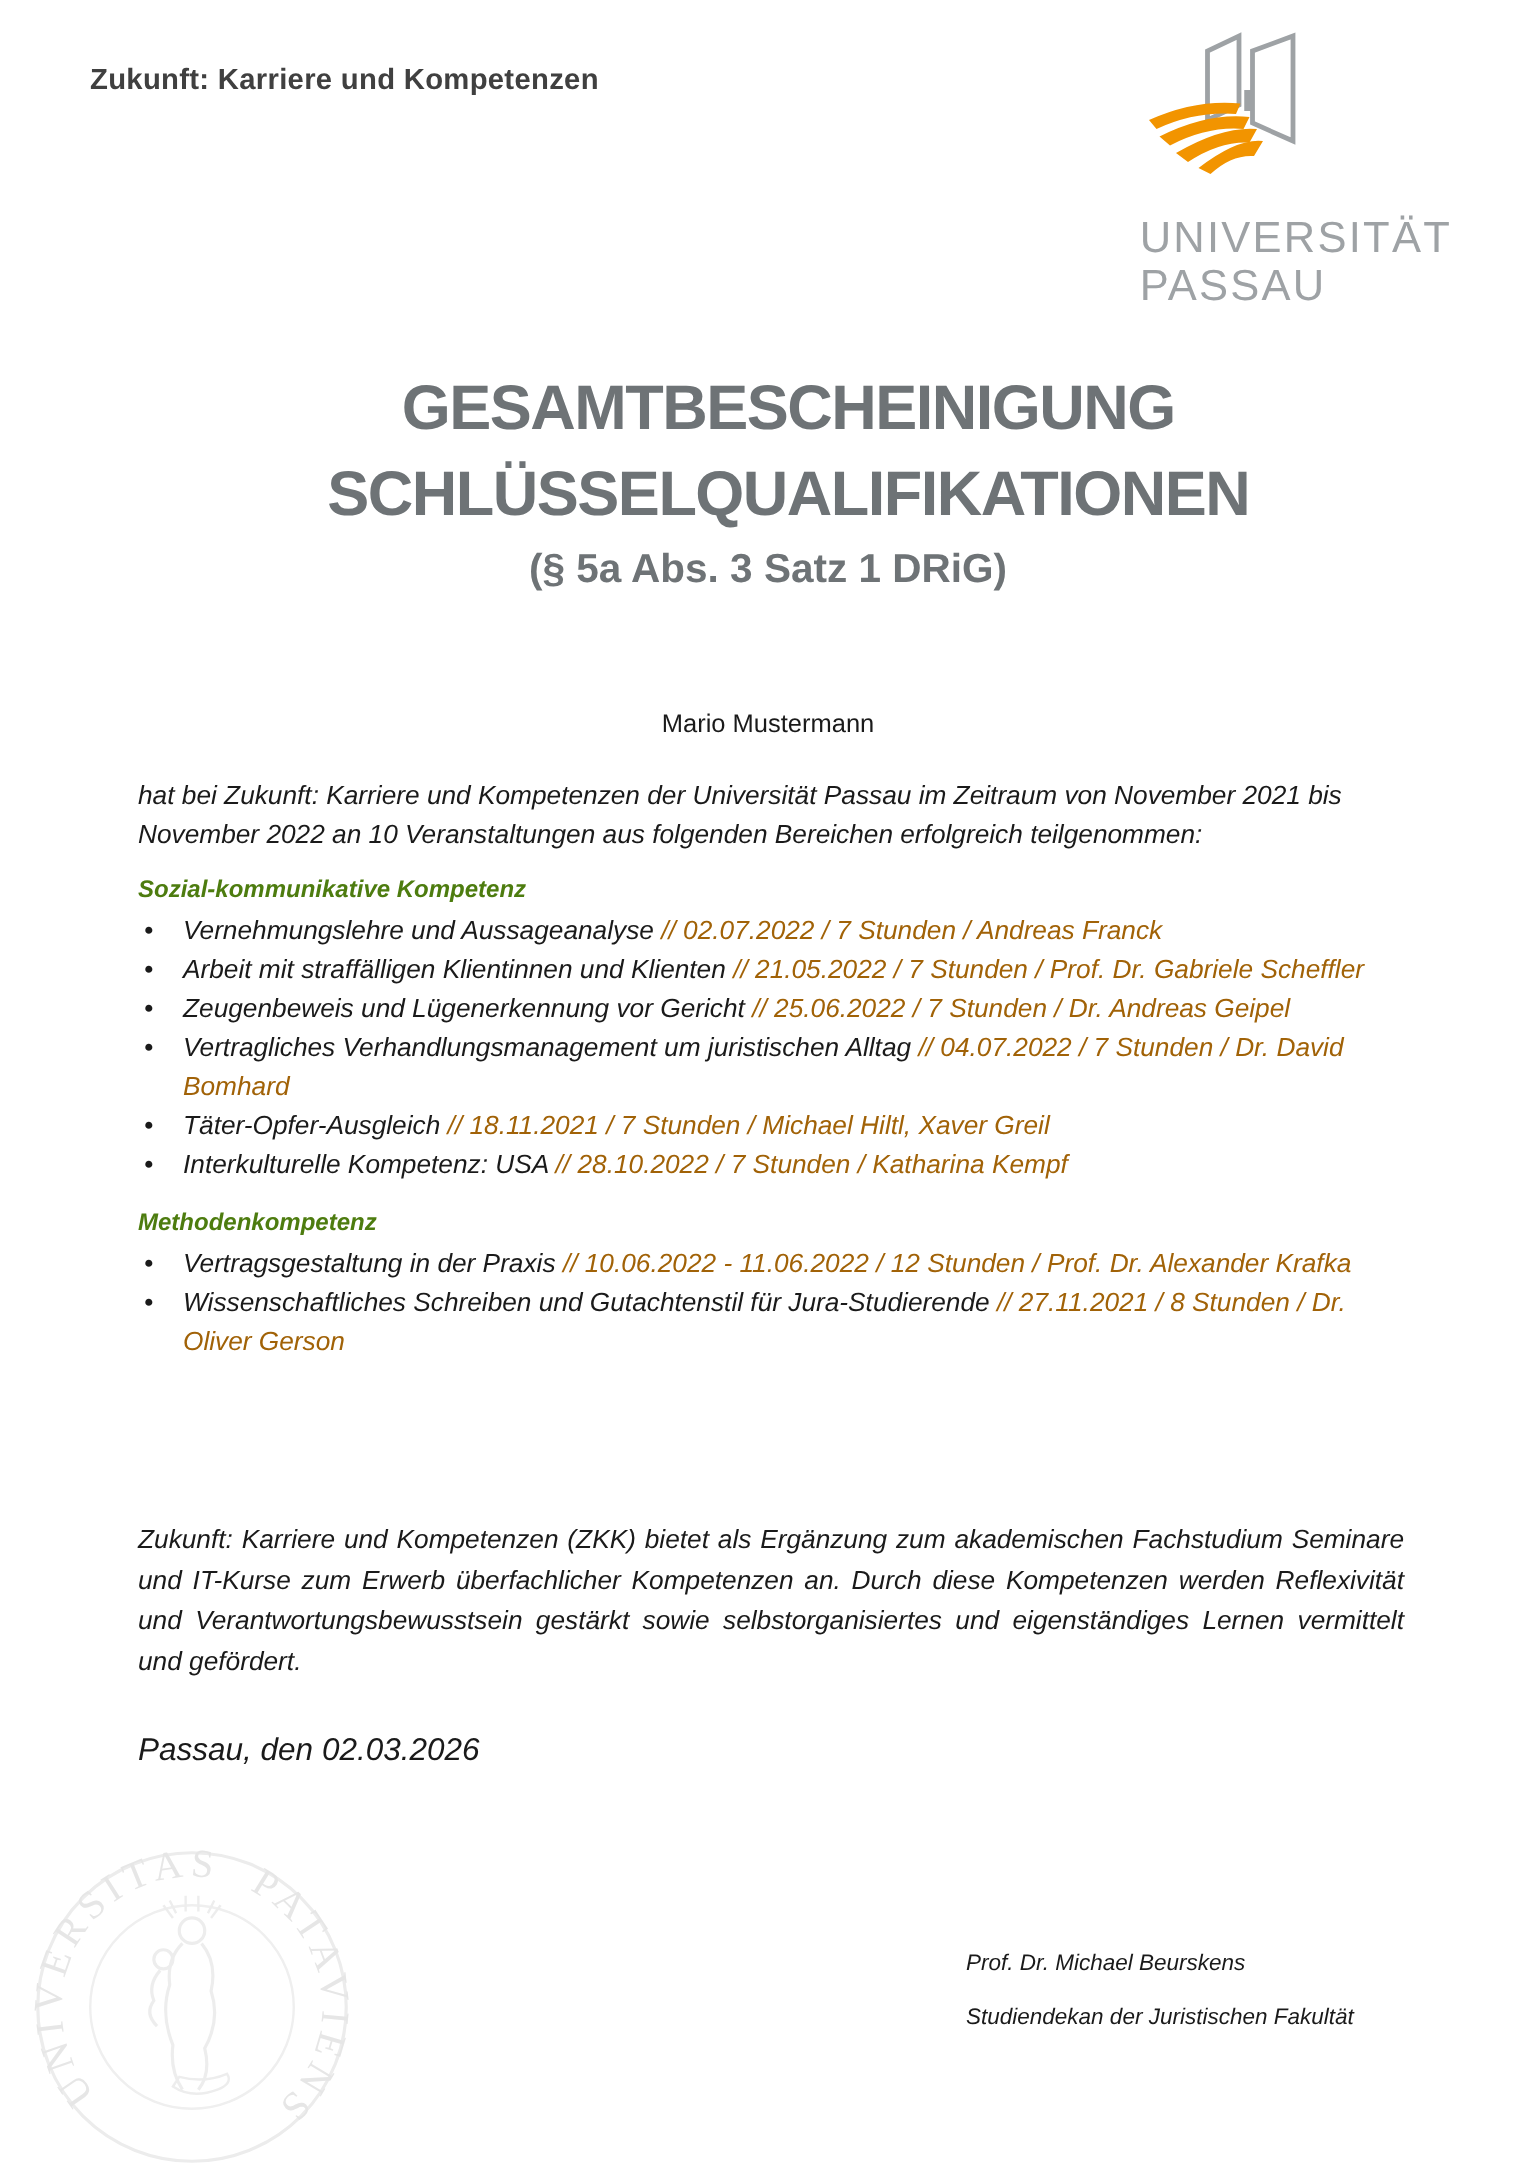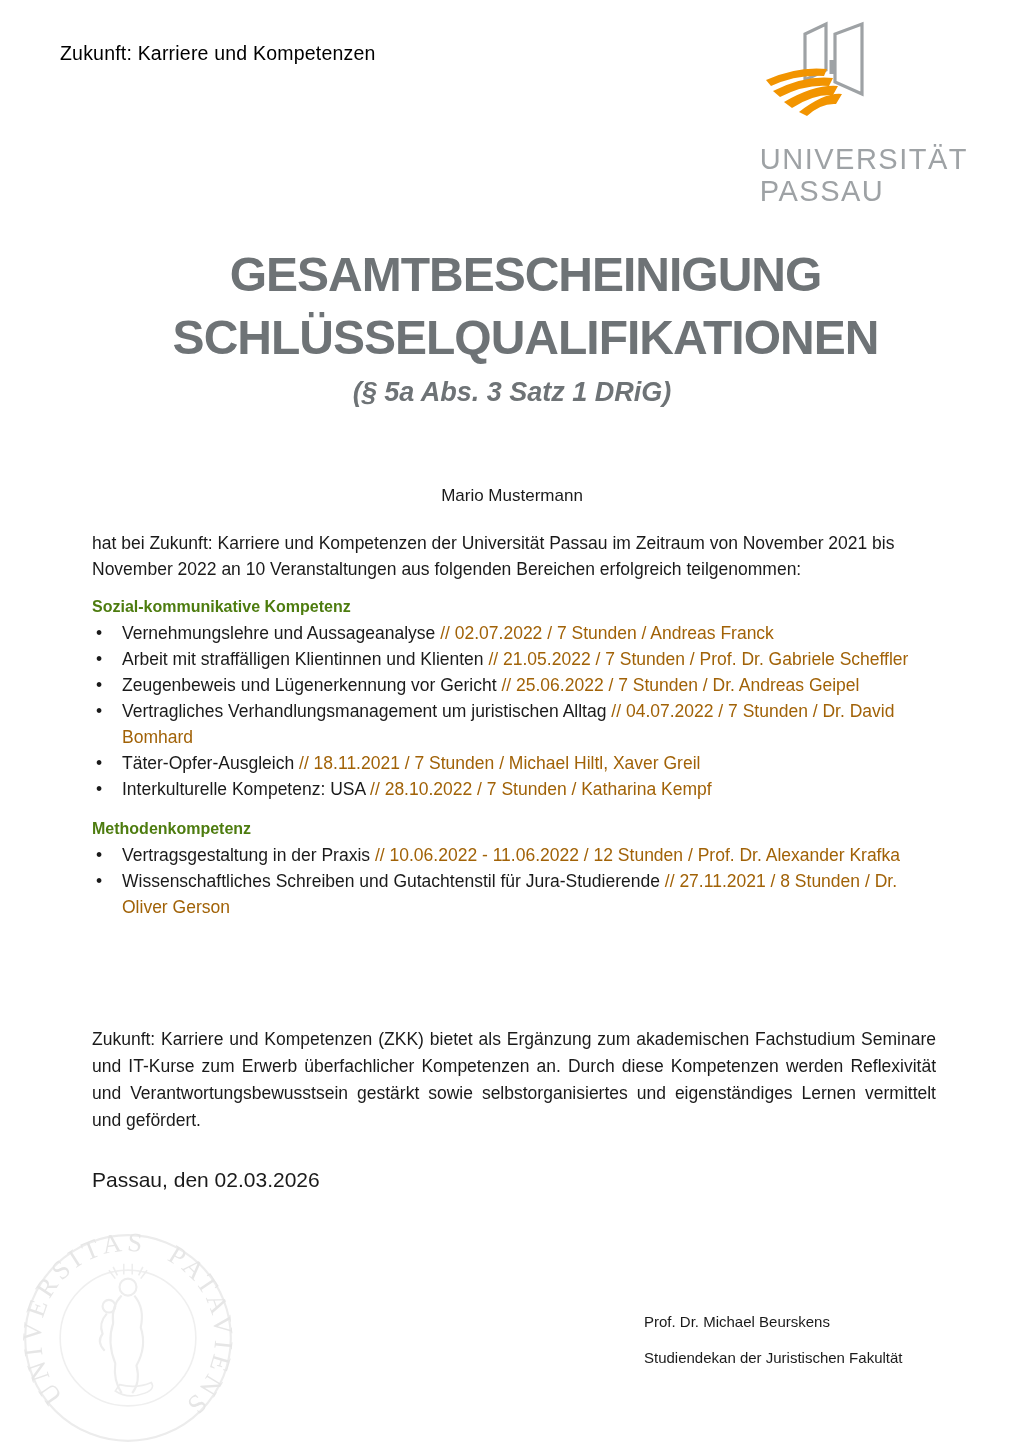--- a/index.html
+++ b/index.html
@@ -16,57 +16,57 @@
 
   
   .top-row {
     display: flex;
     justify-content: space-between;
     align-items: flex-start;
     padding: 20px 56px 0 60px;
   }
   .program-label {
     font-size: 19.5px;
-    font-weight: normal;
-    color: #000000;
+    font-weight: bold;
+    color: #404040;
     padding-top: 22px;
     letter-spacing: 0.2px;
   }
   .logo { display: flex; align-items: flex-start; flex-direction: column; }
   .logo-mark { width: 130px; height: 100px; }
   .logo-wordmark {
     color: #9ea2a5;
     font-size: 29px;
     line-height: 1.1;
     letter-spacing: 1.5px;
     padding-top: 24px;
     font-weight: 400;
   }
 
   
   .title-block { text-align: center; margin-top: 42px; color: #6e7376; }
   .title-main {
-    font-size: 48px;
+    font-size: 42px;
     font-weight: bold;
     letter-spacing: -1px;
     line-height: 1.05;
     padding-left: 27px;
   }
   .title-uber { font-size: 27px; font-weight: bold; margin-top: 20px; }
   .title-main2 { margin-top: 13px; }
-  .title-sub { font-size: 27px; font-weight: bold; margin-top: 13px; font-style: italic; }
+  .title-sub { font-size: 27px; font-weight: bold; margin-top: 13px; }
 
   
   .recipient-name {
     text-align: center;
     font-size: 17px;
     margin-top: 78px;
     color: #1a1a1a;
   }
-  .content { padding: 0 88px 0 92px; }
+  .content { padding: 0 88px 0 92px; font-style: italic; }
   .intro {
     margin-top: 24px;
     font-size: 17.5px;
     line-height: 26px;
   }
   .sec-heading {
     margin-top: 16px;
     font-size: 16px;
     font-weight: bold;
     color: #4d7c0f;

